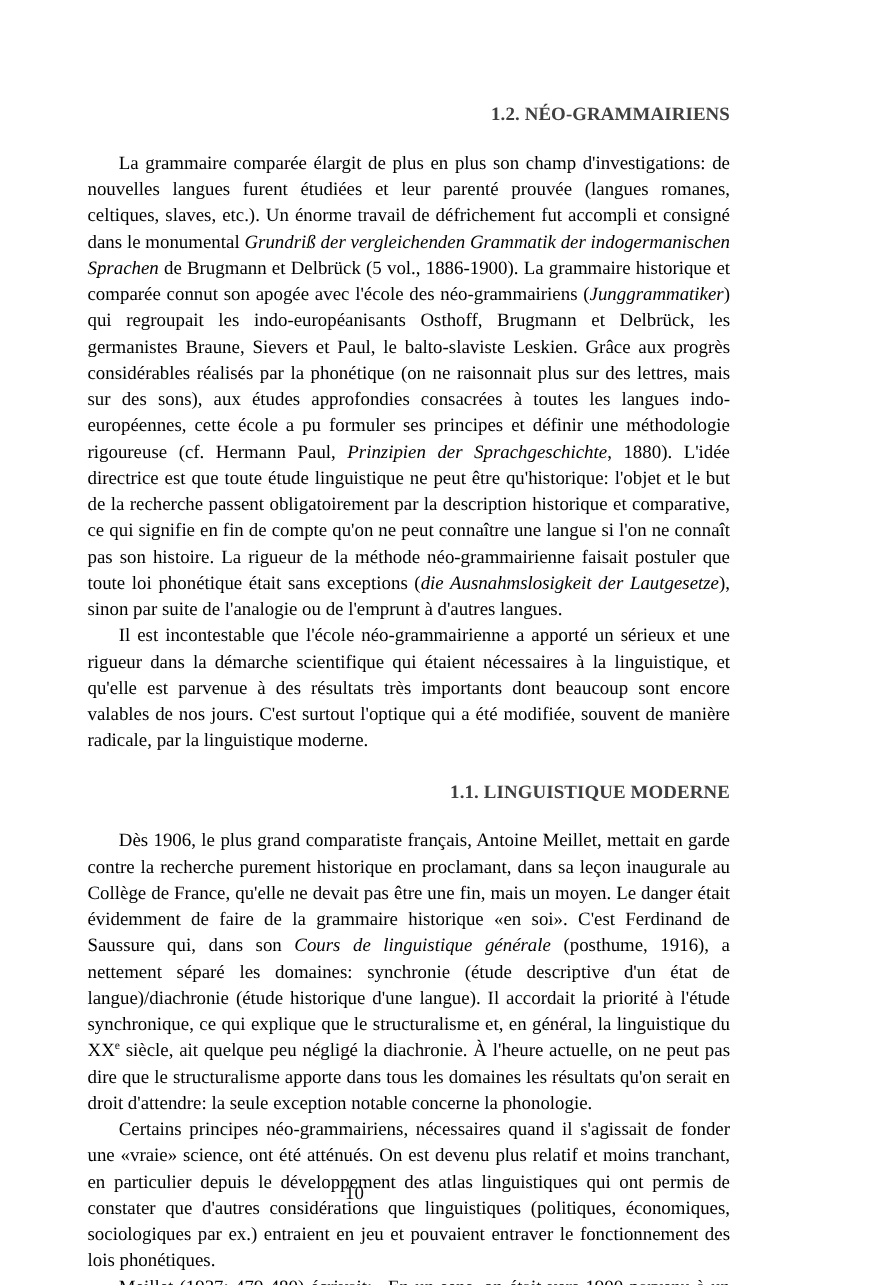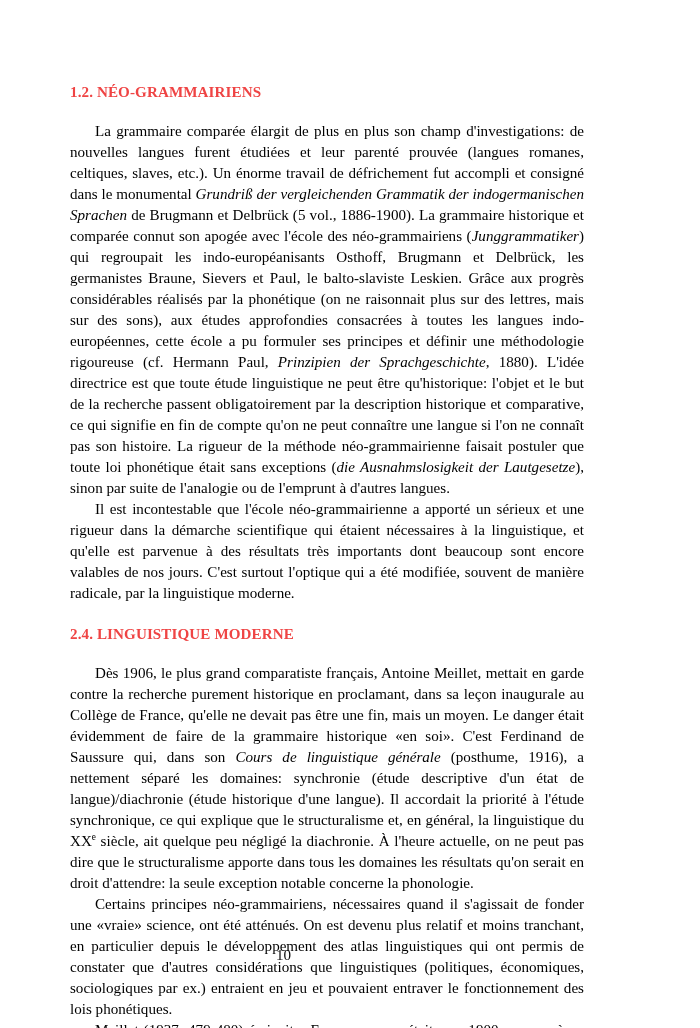--- a/index.html
+++ b/index.html
@@ -28,24 +28,24 @@
     position: absolute;
     left: 70px;
     top: 82px;
     width: 514px;
   }
 
   
   .heading {
     font-size: 15.1px;
     line-height: 21px;
-    text-align: left;
+    text-align: right;
     margin: 0;
     letter-spacing: 0.1px;
-    color: #ef4444;
+    color: #404040;
   }
 
   
   .para {
     font-size: 15.1px;
     line-height: 21px;
     text-align: justify;
     text-justify: inter-word;
     margin: 0;
     text-indent: 25px;
@@ -93,21 +93,21 @@
 <div class="page">
 
   <div class="content">
 
     <h2 class="heading">1.2. NÉO-GRAMMAIRIENS</h2>
 
     <p class="para para-after-heading">La grammaire comparée élargit de plus en plus son champ d'investigations: de nouvelles langues furent étudiées et leur parenté prouvée (langues romanes, celtiques, slaves, etc.). Un énorme travail de défrichement fut accompli et consigné dans le monumental <span class="it">Grundriß der vergleichenden Grammatik der indogermanischen Sprachen</span> de Brugmann et Delbrück (5 vol., 1886-1900). La grammaire historique et comparée connut son apogée avec l'école des néo-grammairiens (<span class="it">Junggrammatiker</span>) qui regroupait les indo-européanisants Osthoff, Brugmann et Delbrück, les germanistes Braune, Sievers et Paul, le balto-slaviste Leskien. Grâce aux progrès considérables réalisés par la phonétique (on ne raisonnait plus sur des lettres, mais sur des sons), aux études approfondies consacrées à toutes les langues indo-européennes, cette école a pu formuler ses principes et définir une méthodologie rigoureuse (cf. Hermann Paul, <span class="it">Prinzipien der Sprachgeschichte</span>, 1880). L'idée directrice est que toute étude linguistique ne peut être qu'historique: l'objet et le but de la recherche passent obligatoirement par la description historique et comparative, ce qui signifie en fin de compte qu'on ne peut connaître une langue si l'on ne connaît pas son histoire. La rigueur de la méthode néo-grammairienne faisait postuler que toute loi phonétique était sans exceptions (<span class="it">die Ausnahmslosigkeit der Lautgesetze</span>), sinon par suite de l'analogie ou de l'emprunt à d'autres langues.</p>
 
     <p class="para para-tight">Il est incontestable que l'école néo-grammairienne a apporté un sérieux et une rigueur dans la démarche scientifique qui étaient nécessaires à la linguistique, et qu'elle est parvenue à des résultats très importants dont beaucoup sont encore valables de nos jours. C'est surtout l'optique qui a été modifiée, souvent de manière radicale, par la linguistique moderne.</p>
 
-    <h2 class="heading heading-after-para">2.4. LINGUISTIQUE MODERNE</h2>
+    <h2 class="heading heading-after-para">1.1. LINGUISTIQUE MODERNE</h2>
 
     <p class="para para-after-heading">Dès 1906, le plus grand comparatiste français, Antoine Meillet, mettait en garde contre la recherche purement historique en proclamant, dans sa leçon inaugurale au Collège de France, qu'elle ne devait pas être une fin, mais un moyen. Le danger était évidemment de faire de la grammaire historique «en soi». C'est Ferdinand de Saussure qui, dans son <span class="it">Cours de linguistique générale</span> (posthume, 1916), a nettement séparé les domaines: synchronie (étude descriptive d'un état de langue)/diachronie (étude historique d'une langue). Il accordait la priorité à l'étude synchronique, ce qui explique que le structuralisme et, en général, la linguistique du <span class="smallcaps-ord">XX</span><span class="sup">e</span> siècle, ait quelque peu négligé la diachronie. À l'heure actuelle, on ne peut pas dire que le structuralisme apporte dans tous les domaines les résultats qu'on serait en droit d'attendre: la seule exception notable concerne la phonologie.</p>
 
     <p class="para para-tight">Certains principes néo-grammairiens, nécessaires quand il s'agissait de fonder une «vraie» science, ont été atténués. On est devenu plus relatif et moins tranchant, en particulier depuis le développement des atlas linguistiques qui ont permis de constater que d'autres considérations que linguistiques (politiques, économiques, sociologiques par ex.) entraient en jeu et pouvaient entraver le fonctionnement des lois phonétiques.</p>
 
     <p class="para para-tight">Meillet (1937: 479-480) écrivait: «En un sens, on était vers 1900 parvenu à un terme impossible à dépasser: il n'y avait pas de langue, alors connue, attestée à date ancienne ou récente, qui pût être ajoutée au groupe indo-européen». Et il ajoutait: «Même une trouvaille d'espèce inattendue, et qui fournit des données sensiblement plus anciennes que celles offertes par les anciens textes védiques, iraniens ou grecs, n'a pas renouvelé l'idée qu'on se fait de l'indo-européen; le hittite déchiffré par M. Hrozny n'oblige à rien changer</p>
 
   </div>
 
   <div class="folio">10</div>

